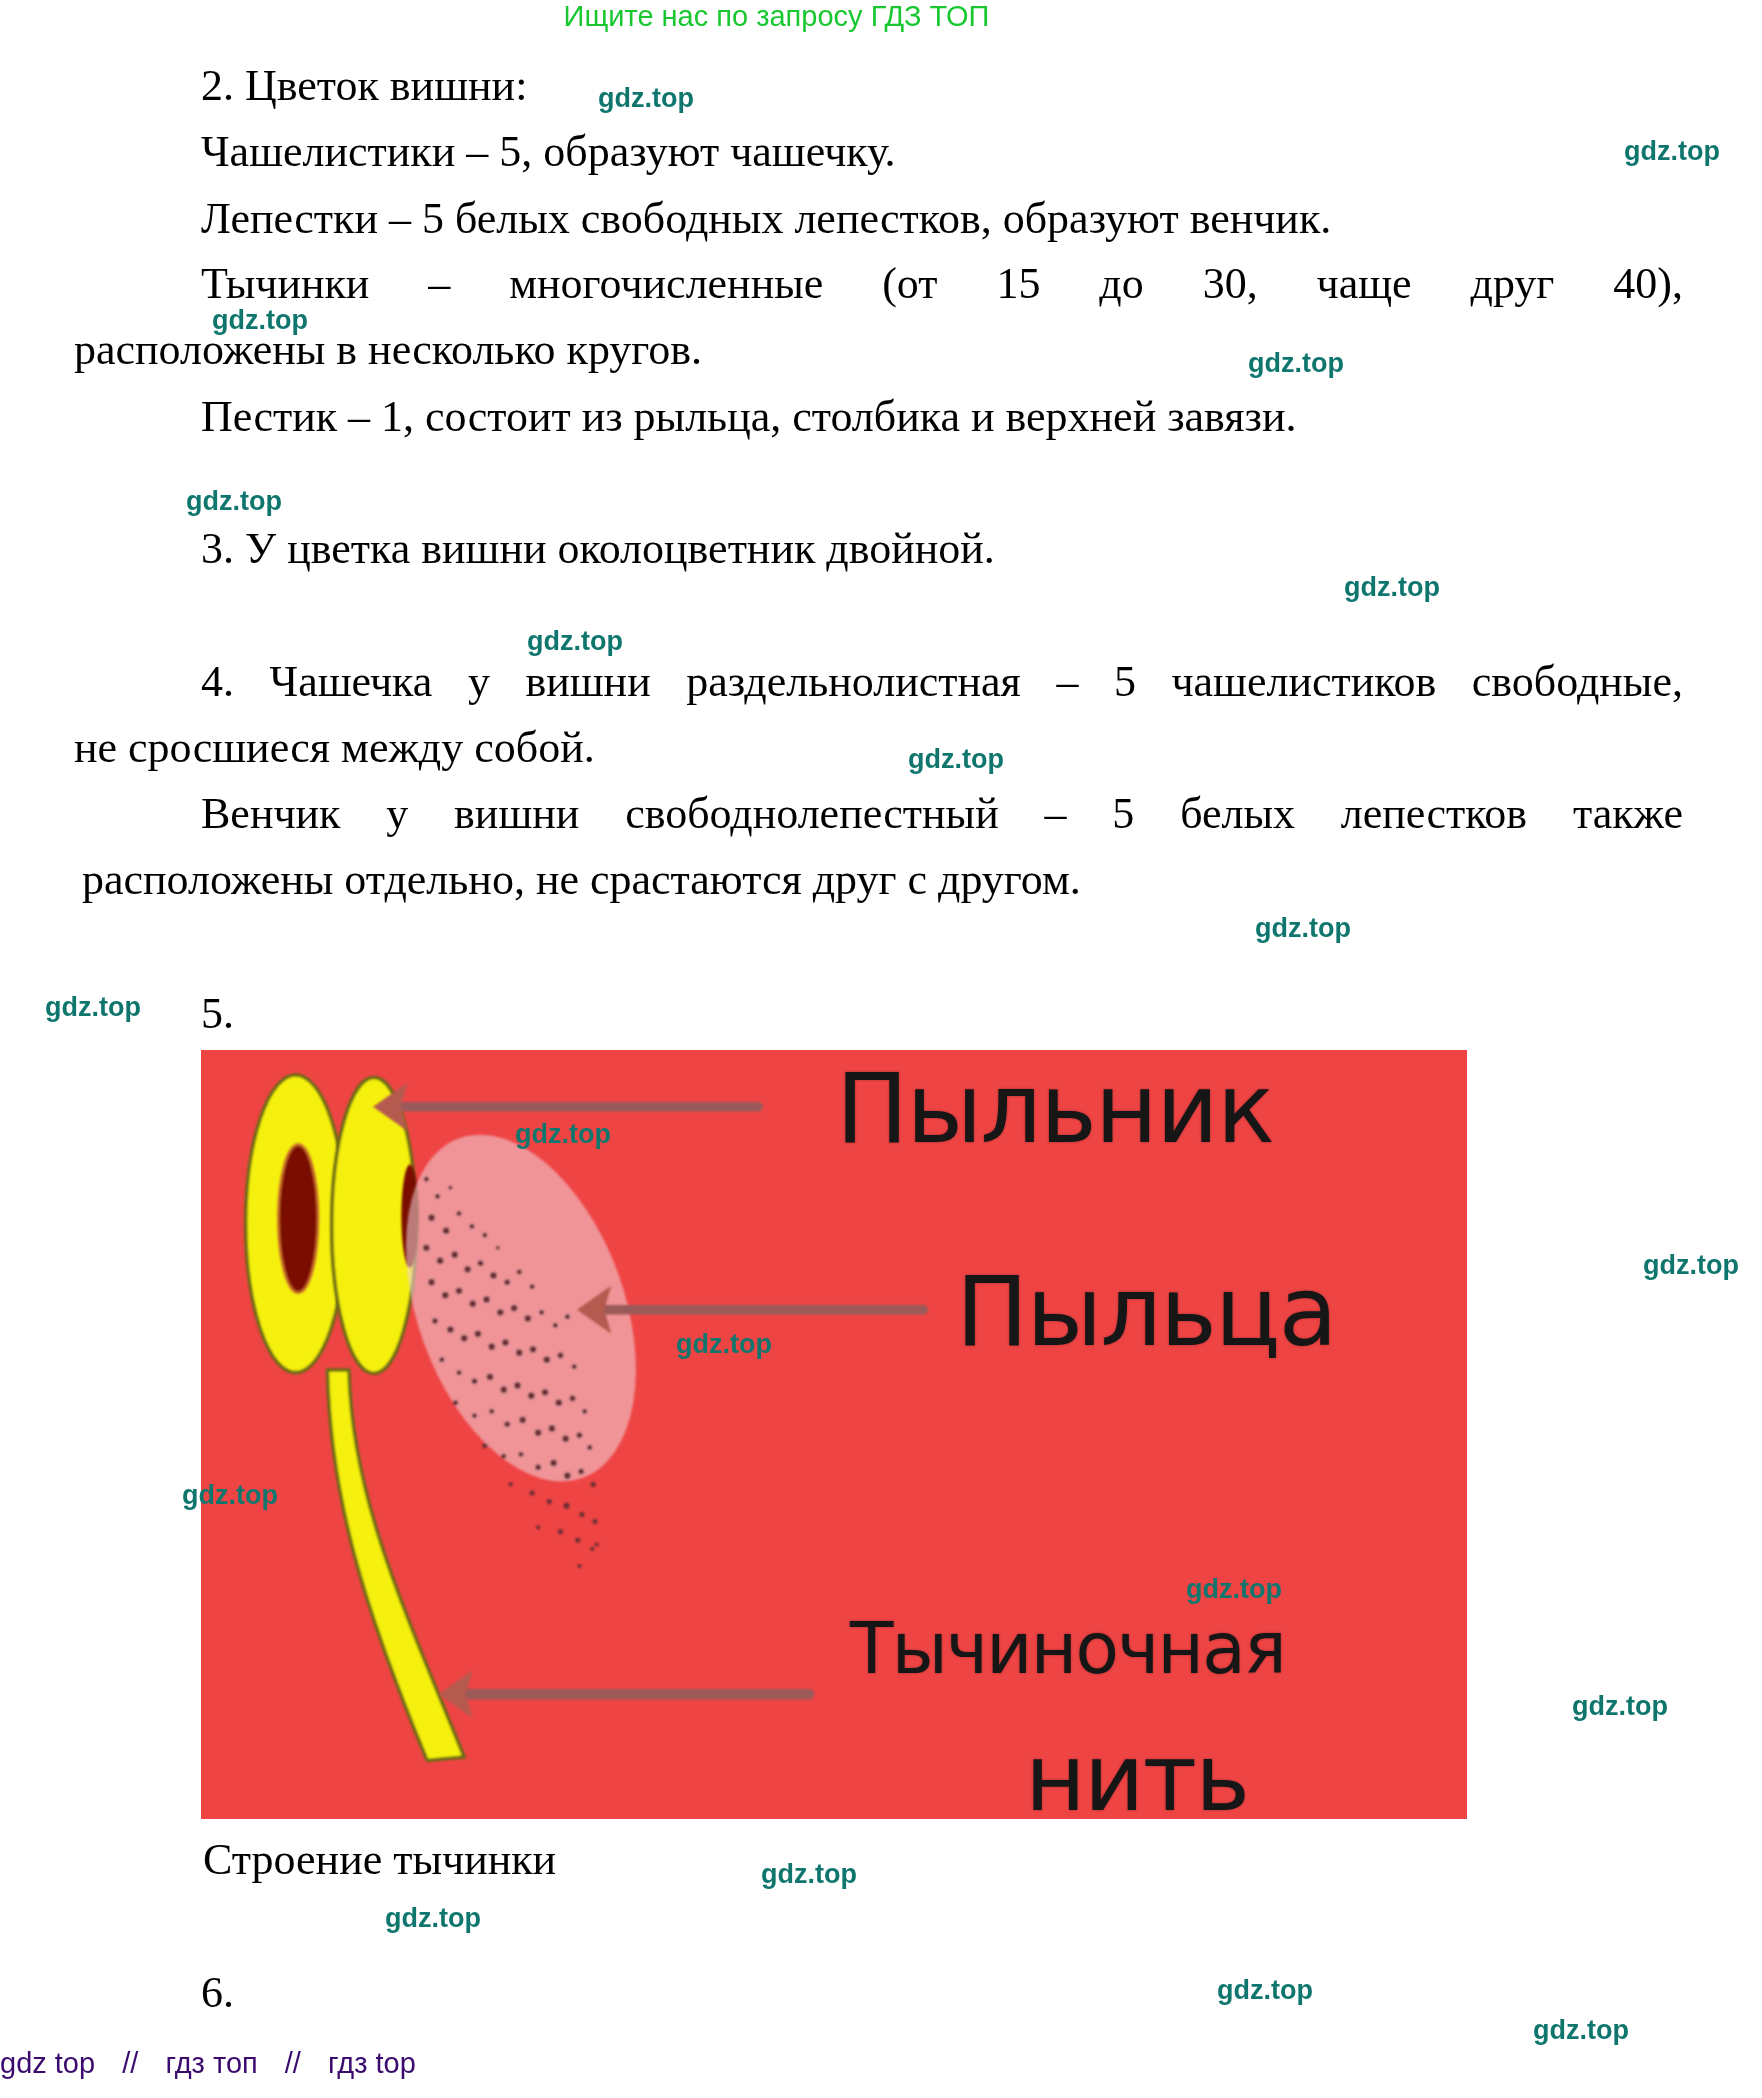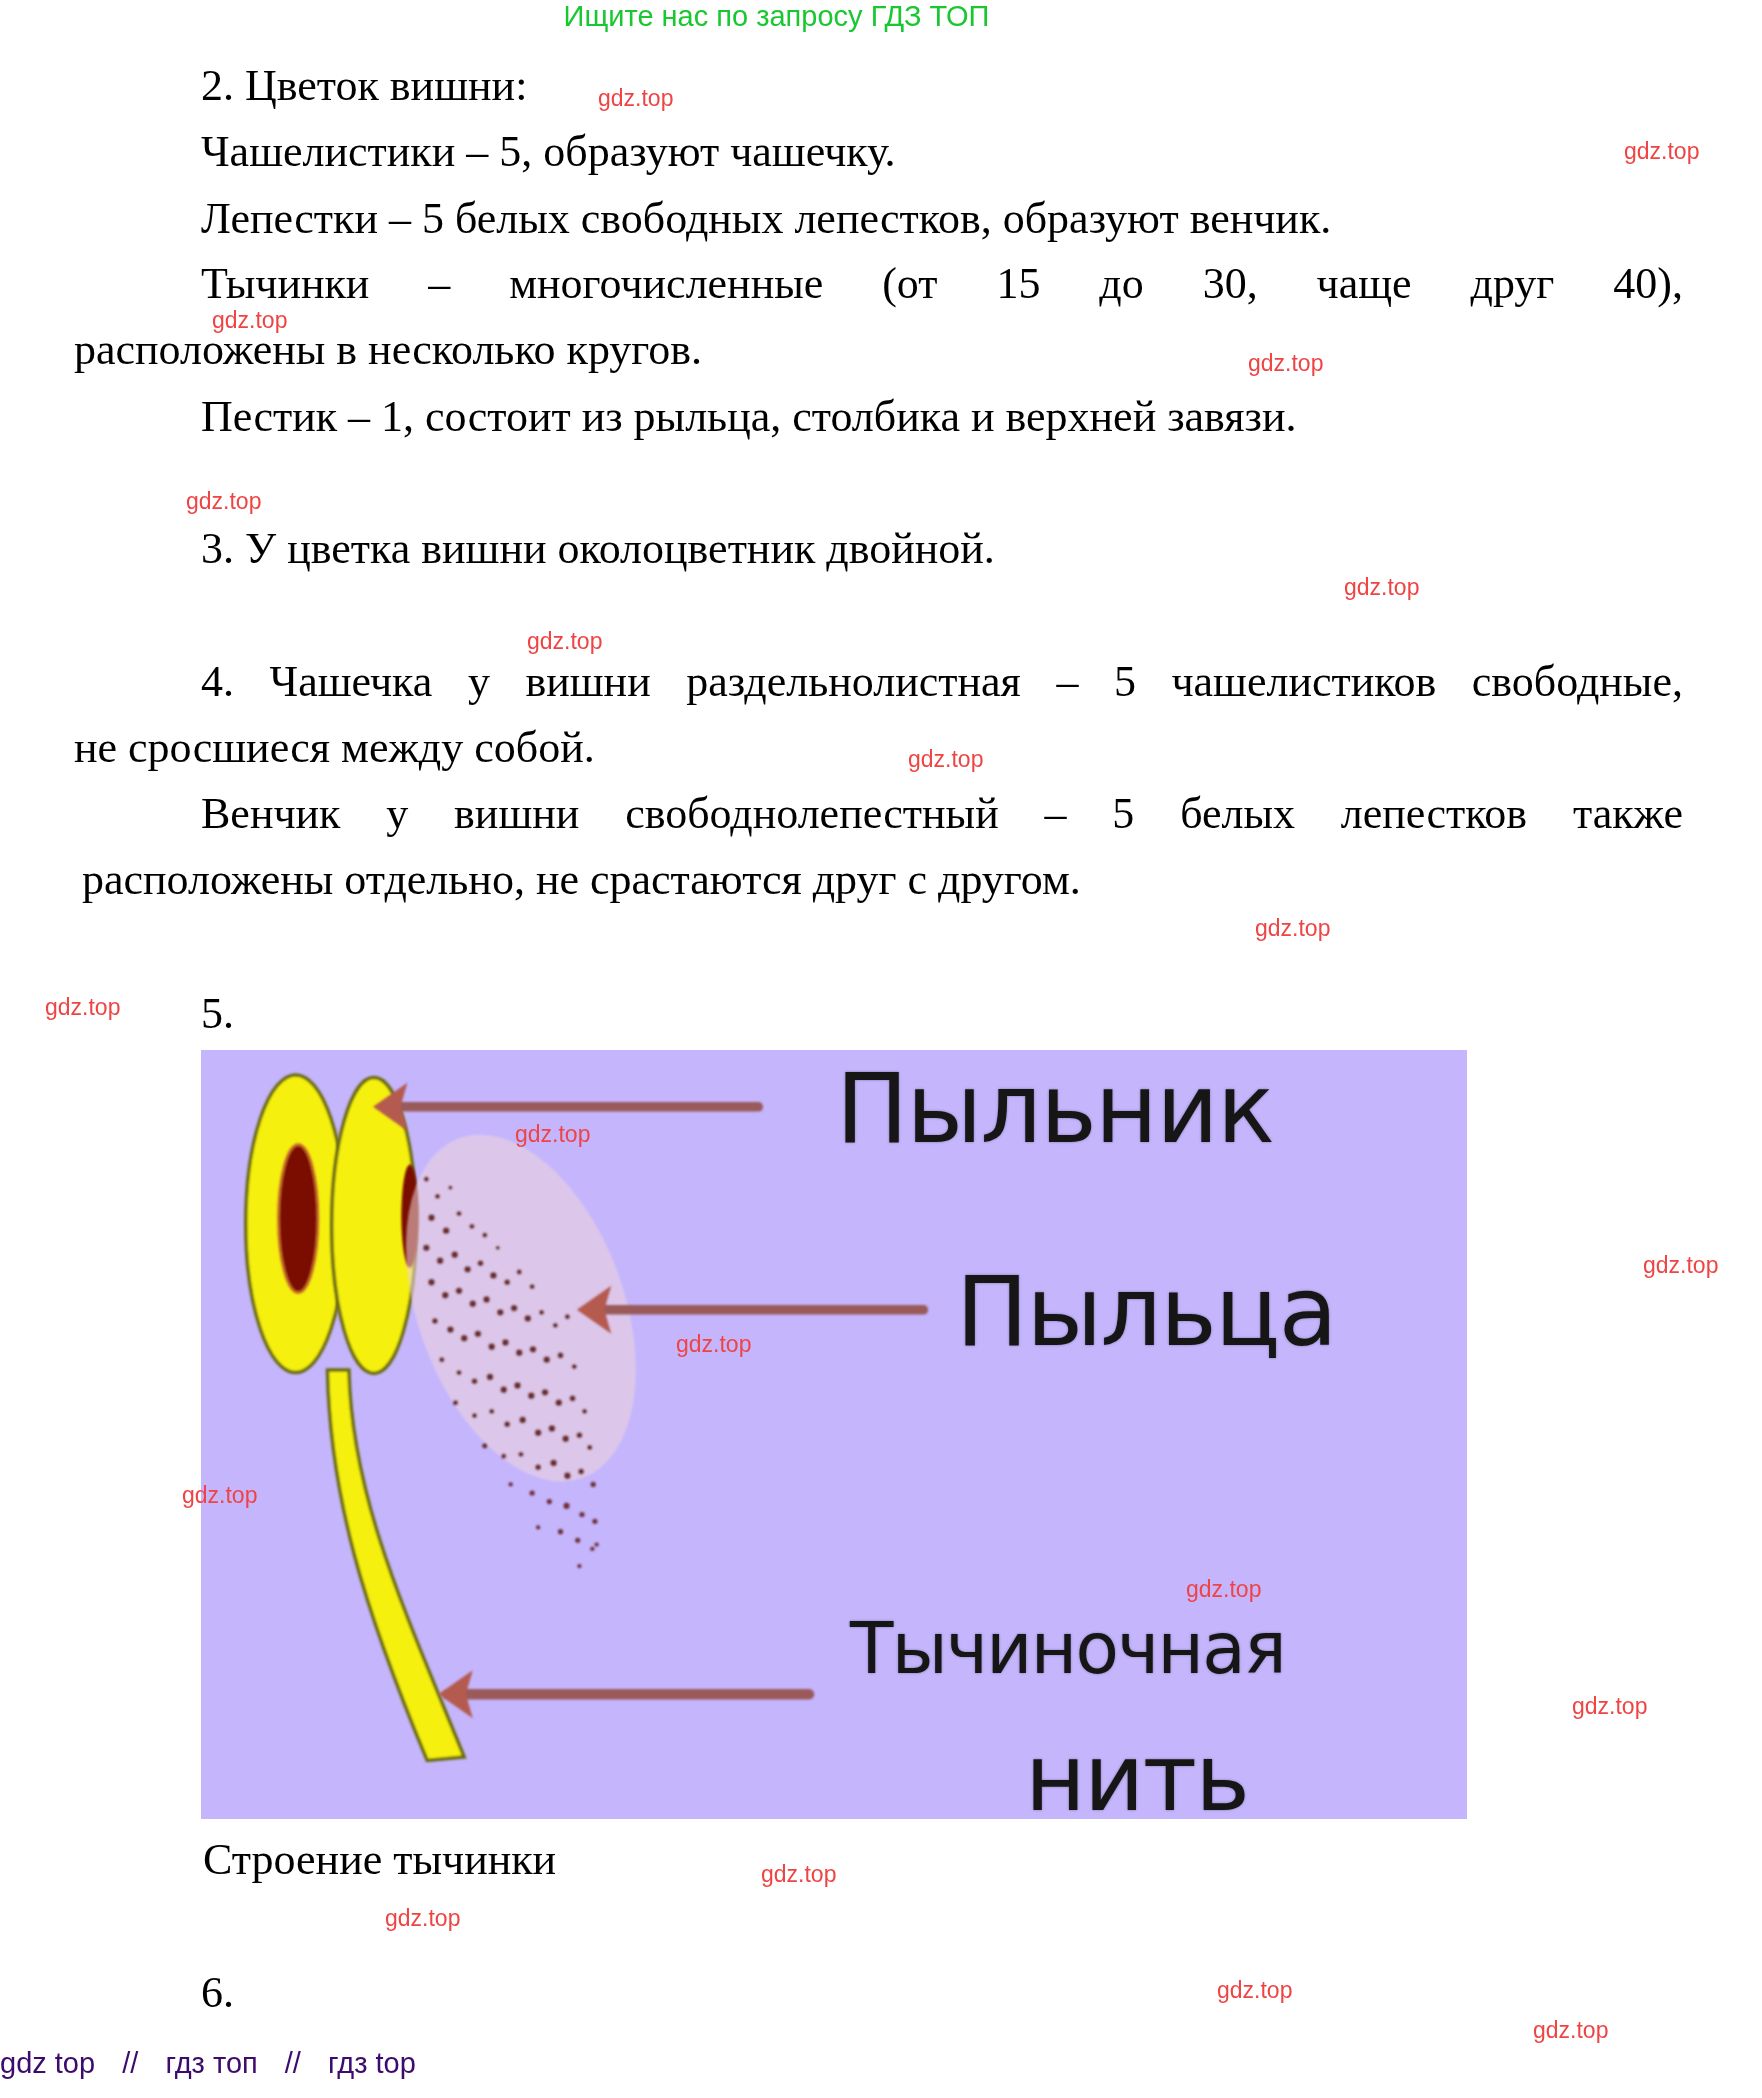--- a/index.html
+++ b/index.html
@@ -13,26 +13,27 @@
   .line {
     position: absolute; font-size: 44px; line-height: 52px; white-space: nowrap;
   }
   .justify {
     position: absolute; font-size: 44px; line-height: 52px;
     text-align: justify; text-align-last: justify; white-space: nowrap;
     display: flex; justify-content: space-between;
   }
   .justify span.w { display: inline-block; }
   .wm {
-    position: absolute; font-size: 23px; line-height: 31px; color: #ef4444;
+    position: absolute; font-size: 27px; line-height: 31px; color: #0f766e;
     white-space: nowrap;
+    font-weight: bold;
   }
   .figure {
     position: absolute; left: 201px; top: 1050px; width: 1266px; height: 769px;
-    background: #c4b5fd;
+    background: #ef4444;
   }
   .figure svg { position: absolute; left: 0; top: 0; }
   .fig-label {
     position: absolute; font-family: "DejaVu Sans", "Liberation Sans", sans-serif;
     color: #161616; white-space: nowrap; letter-spacing: -1.7px;
     text-shadow: 0 0 2.6px rgba(0,0,0,0.35);
   }
   .footer {
     position: absolute; left: 0; top: 2046px; width: 1763px; text-align: left;
     font-size: 29px; line-height: 34px; color: #3c0b6e;

